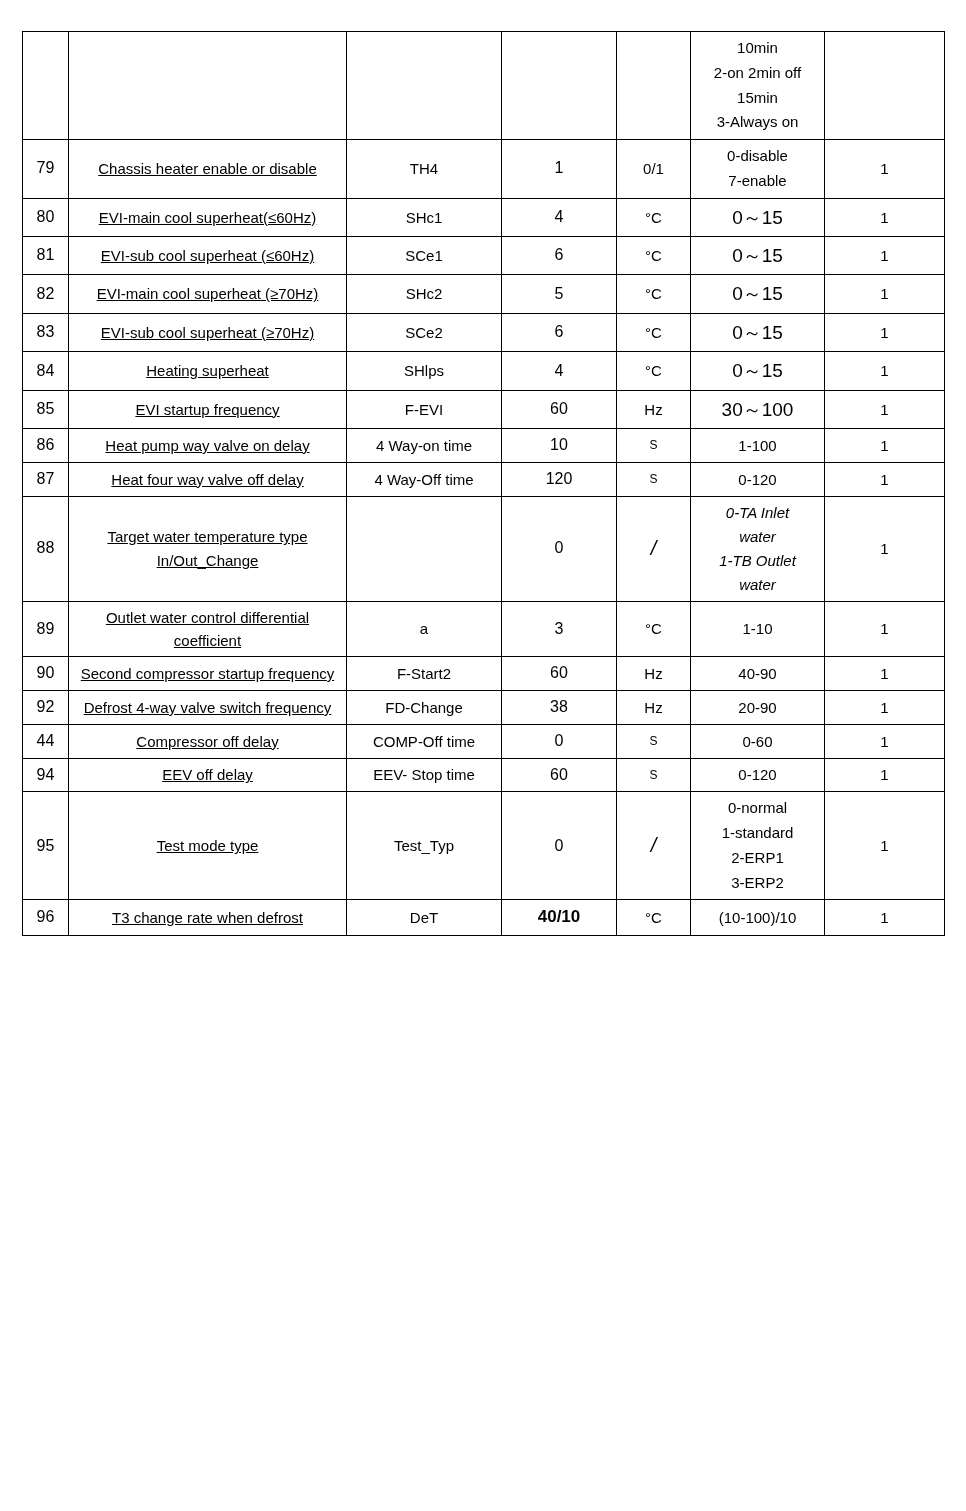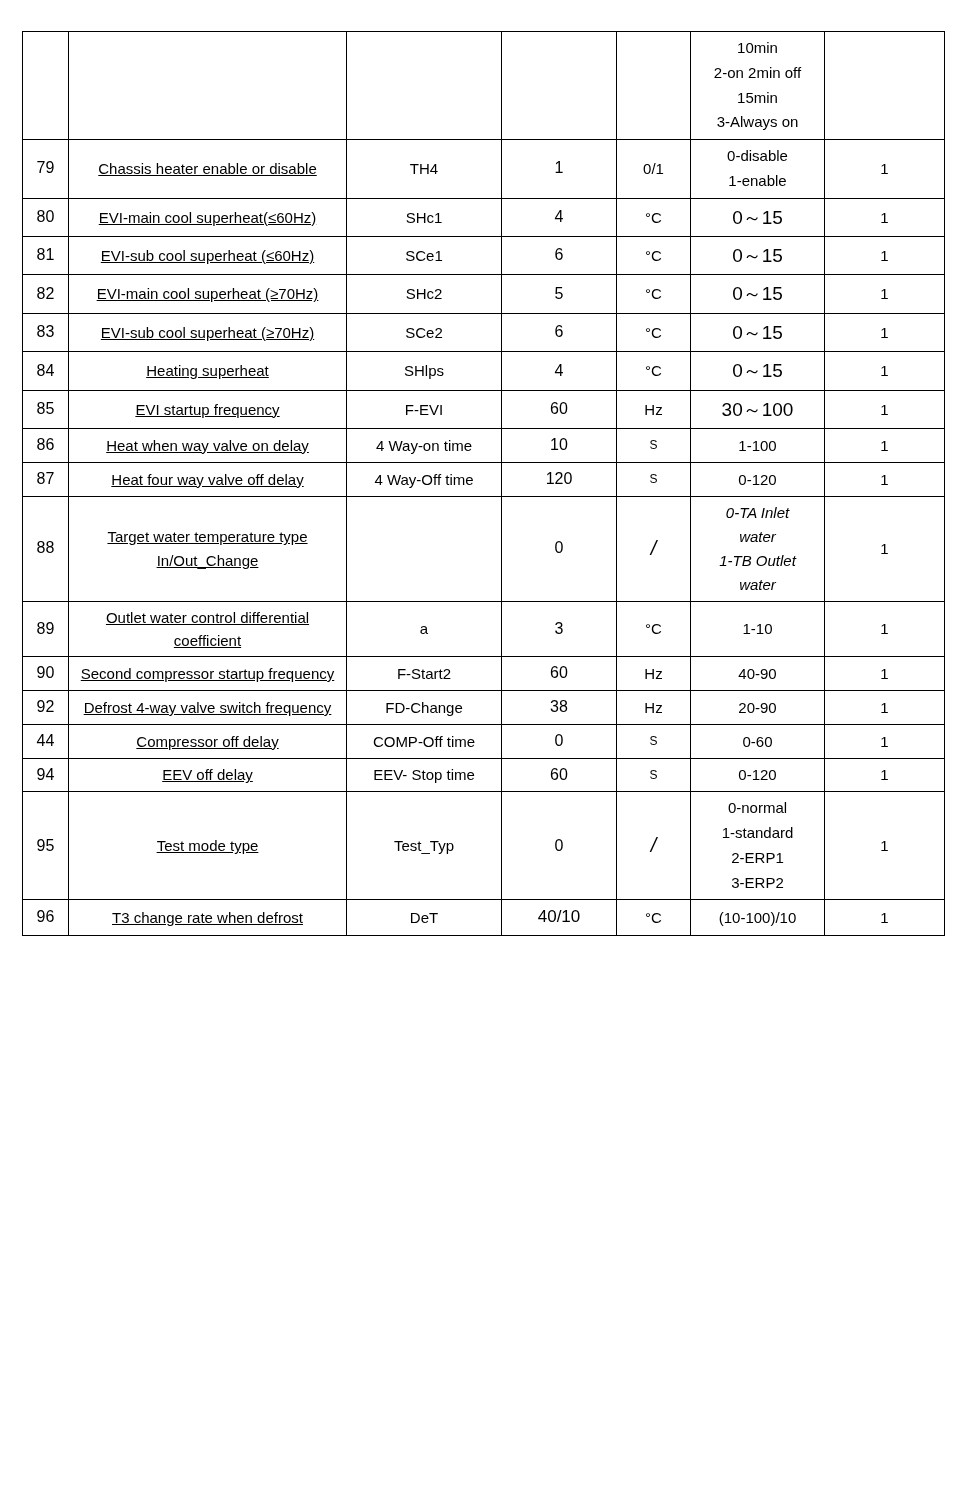--- a/index.html
+++ b/index.html
@@ -47,21 +47,21 @@
   .cell-name    { font-size: 15px; text-decoration: underline; }
   .cell-code    { font-size: 15px; }
   .cell-default { font-size: 16px; }
   .cell-unit    { font-size: 15px; }
   .cell-range   { font-size: 15px; }
   .cell-step    { font-size: 15px; }
 
   .cell-range.big { font-size: 19px; margin-top: 48px; }
   .cell-unit.slash { font-size: 20px; font-style: italic; }
   .cell-unit.sec { font-size: 12px; }
-  .cell-default.wide { font-size: 17px; }
+  .cell-default.wide { font-size: 17px; font-weight: bold; }
   .multiline { white-space: pre-line; }
   .cell-range.stack { line-height: 1.65; }
   .cell-range.stack.mixed { line-height: 1.6; font-style: italic; }
 </style>
 </head>
 <body>
 
 <div class="page">
   <table class="param-table">
     <colgroup>
@@ -86,21 +86,21 @@
 3-Always on</td>
           <td class="cell-step"></td>
         </tr>
         <tr>
           <td class="cell-no">79</td>
           <td class="cell-name">Chassis heater enable or disable</td>
           <td class="cell-code">TH4</td>
           <td class="cell-default">1</td>
           <td class="cell-unit">0/1</td>
           <td class="cell-range stack multiline">0-disable
-1-enable</td>
+7-enable</td>
           <td class="cell-step">1</td>
         </tr>
         <tr>
           <td class="cell-no">80</td>
           <td class="cell-name">EVI-main cool superheat(≤60Hz)</td>
           <td class="cell-code">SHc1</td>
           <td class="cell-default">4</td>
           <td class="cell-unit">°C</td>
           <td class="cell-range big">0～15</td>
           <td class="cell-step">1</td>
@@ -145,21 +145,21 @@
           <td class="cell-no">85</td>
           <td class="cell-name">EVI startup frequency</td>
           <td class="cell-code">F-EVI</td>
           <td class="cell-default">60</td>
           <td class="cell-unit">Hz</td>
           <td class="cell-range big">30～100</td>
           <td class="cell-step">1</td>
         </tr>
         <tr>
           <td class="cell-no">86</td>
-          <td class="cell-name">Heat when way valve on delay</td>
+          <td class="cell-name">Heat pump way valve on delay</td>
           <td class="cell-code">4 Way-on time</td>
           <td class="cell-default">10</td>
           <td class="cell-unit sec">S</td>
           <td class="cell-range">1-100</td>
           <td class="cell-step">1</td>
         </tr>
         <tr>
           <td class="cell-no">87</td>
           <td class="cell-name">Heat four way valve off delay</td>
           <td class="cell-code">4 Way-Off time</td>

